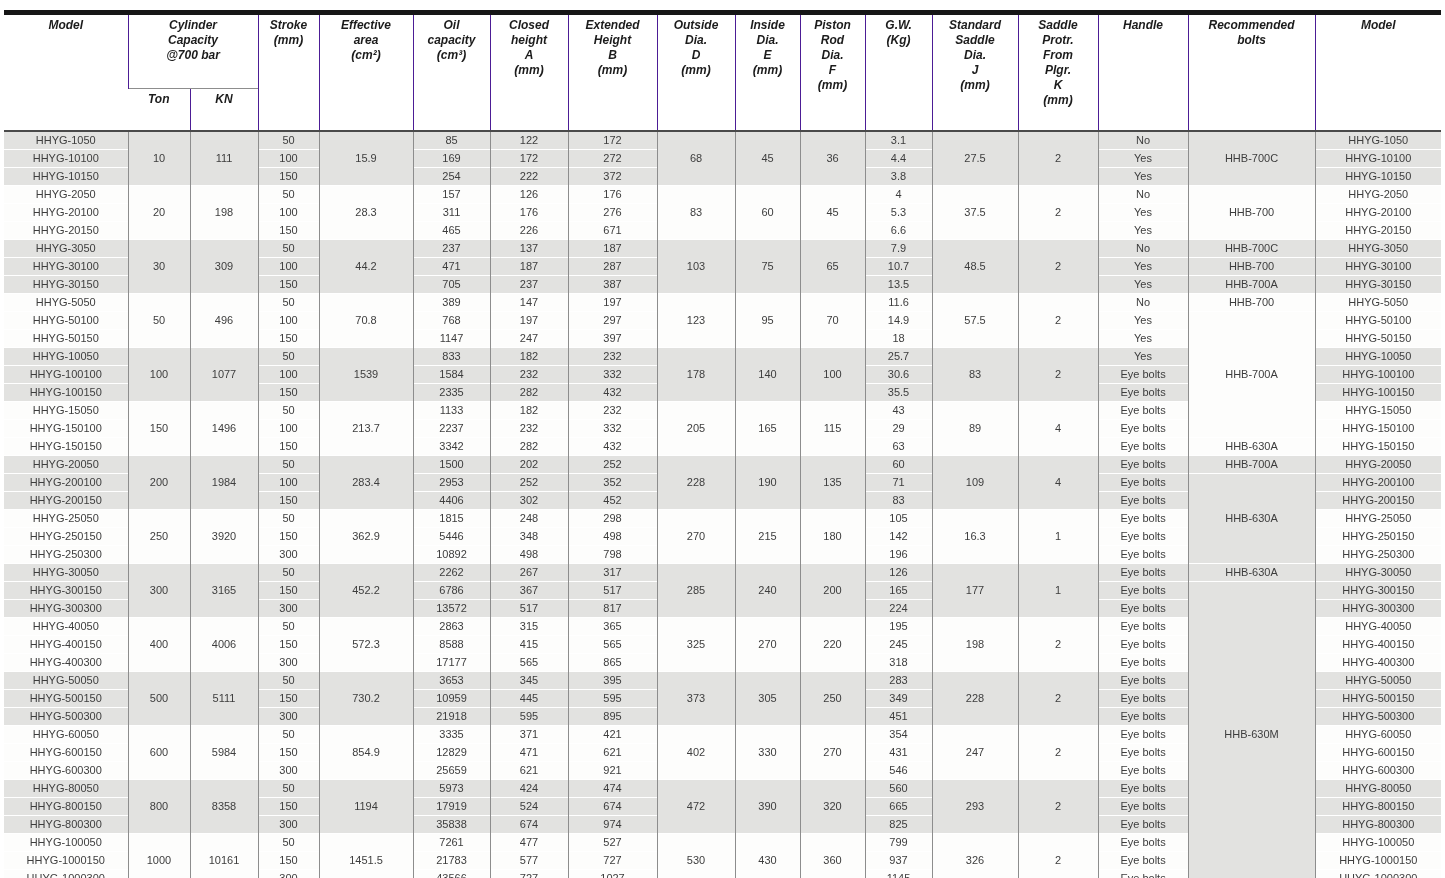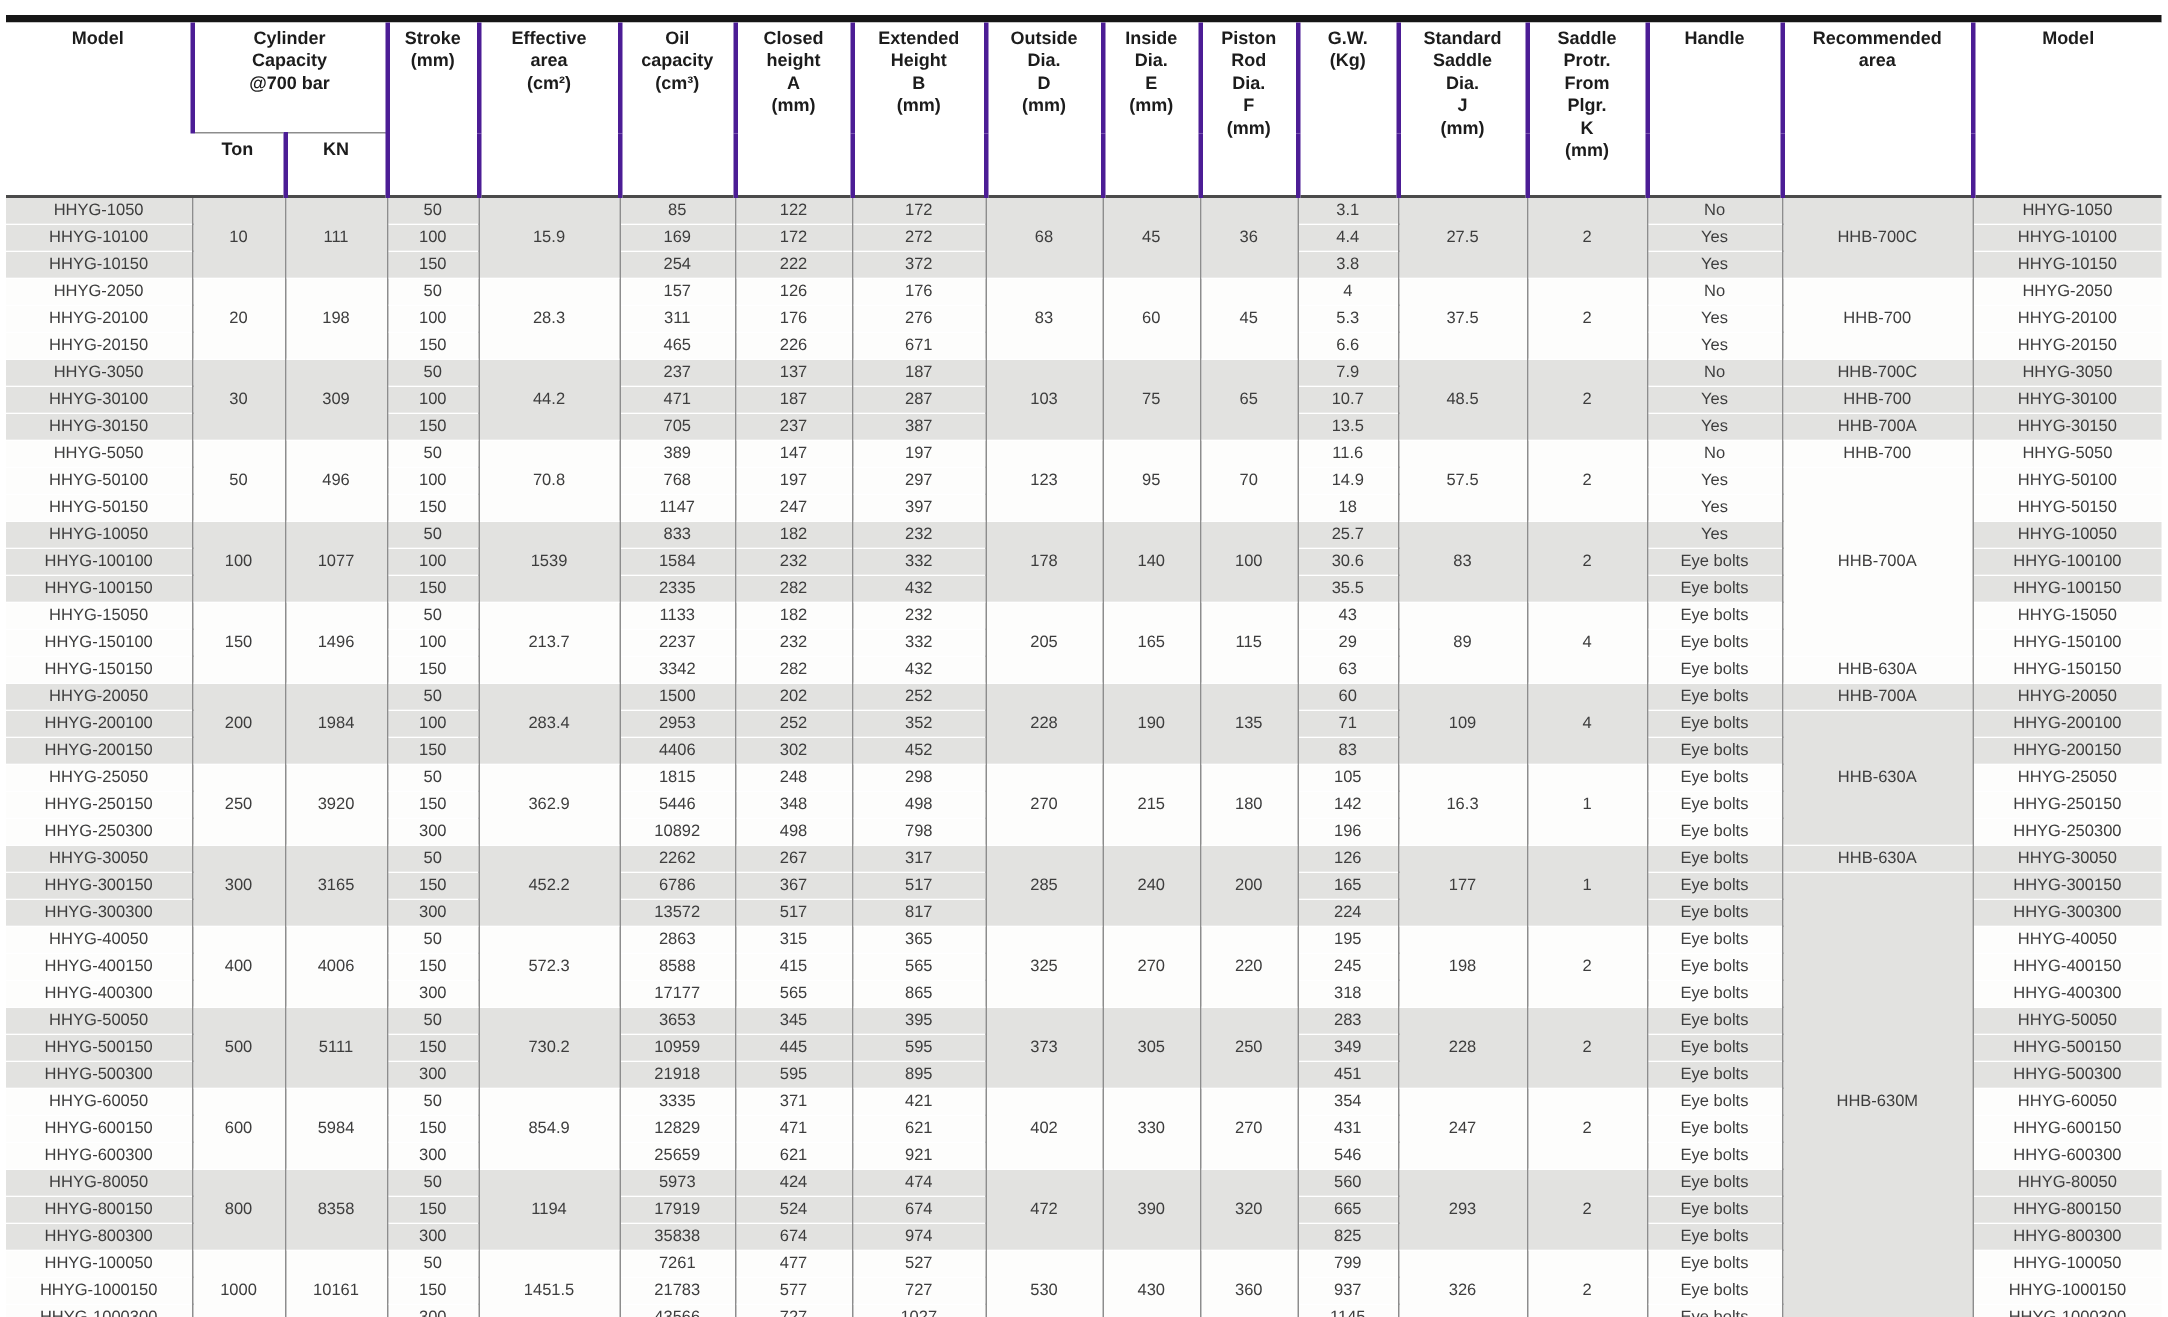--- a/index.html
+++ b/index.html
@@ -5,34 +5,34 @@
   html,body{margin:0;padding:0;background:#ffffff;font-family:"Liberation Sans",sans-serif;}
   .page{width:1445px;height:878px;box-sizing:border-box;padding:10px 4px 0 4px;background:#ffffff;}
   .tablewrap{border-top:5px solid #161616;border-bottom:5px solid #161616;}
   table{border-collapse:collapse;table-layout:fixed;width:100%;}
   col.c-model{width:124px}col.c-ton{width:62px}col.c-kn{width:68px}col.c-stroke{width:61px}
   col.c-area{width:94px}col.c-oil{width:77px}col.c-closed{width:78px}col.c-ext{width:89px}
   col.c-out{width:78px}col.c-in{width:65px}col.c-rod{width:65px}col.c-gw{width:67px}
   col.c-saddle{width:86px}col.c-protr{width:80px}col.c-handle{width:90px}col.c-pump{width:127px}
   col.c-model2{width:126px}
   th{font-size:12px;font-weight:bold;color:#1c1c1c;background:#ffffff;vertical-align:top;
-     padding:3px 2px 2px 2px;white-space:pre-line;line-height:1.25;border-left:3px solid #4c1d95;}
+     padding:3px 2px 2px 2px;white-space:pre-line;line-height:1.25;border-left:1px solid #4c1d95;}
   th:first-child{border-left:none;}
   thead tr.subrow th{border-top:1px solid #8d8d8d;}
   thead th{border-bottom:0;}
   tbody{border-top:2px solid #4a4a4a;}
   td{font-size:11px;color:#3d3d3d;text-align:center;vertical-align:middle;height:17px;
      padding:0 2px;line-height:1.1;border-left:1px solid #8d8d8d;overflow:hidden;white-space:nowrap;}
   td:first-child{border-left:none;}
   tbody tr td{border-top:1px solid rgba(255,255,255,0.65);}
   tr.g td{background:#e2e2e0;}
   tr.w td{background:#fdfdfc;}
   td.pg{background:#e2e2e0;margin-left:40px;}
   td.pw{background:#ffffff;margin-top:45px;}
-  th{}
+  th{font-style:italic;}
 </style>
 </head>
 <body>
 
 <div class="page">
   <div class="tablewrap">
     <table>
       <colgroup>
         <col class="c-model">
           <col class="c-ton">
@@ -95,21 +95,21 @@
 J
 (mm)</th>
           <th rowspan="2">Saddle
 Protr.
 From
 Plgr.
 K
 (mm)</th>
           <th rowspan="2">Handle</th>
           <th rowspan="2">Recommended
-area</th>
+bolts</th>
           <th rowspan="2">Model</th>
         </tr>
         <tr class="subrow">
           <th style="height:36px">Ton</th>
           <th>KN</th>
         </tr>
       </thead>
       <tbody>
           <tr class="g">
             <td>HHYG-1050</td>

